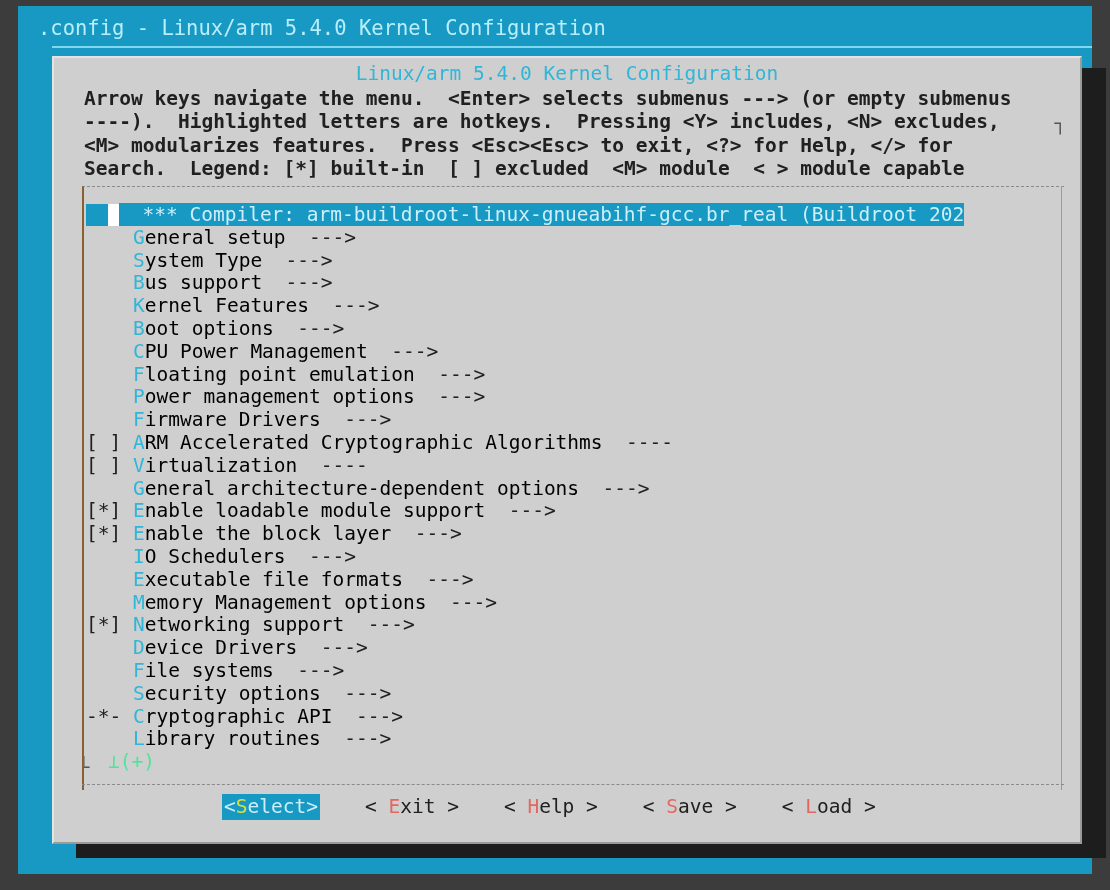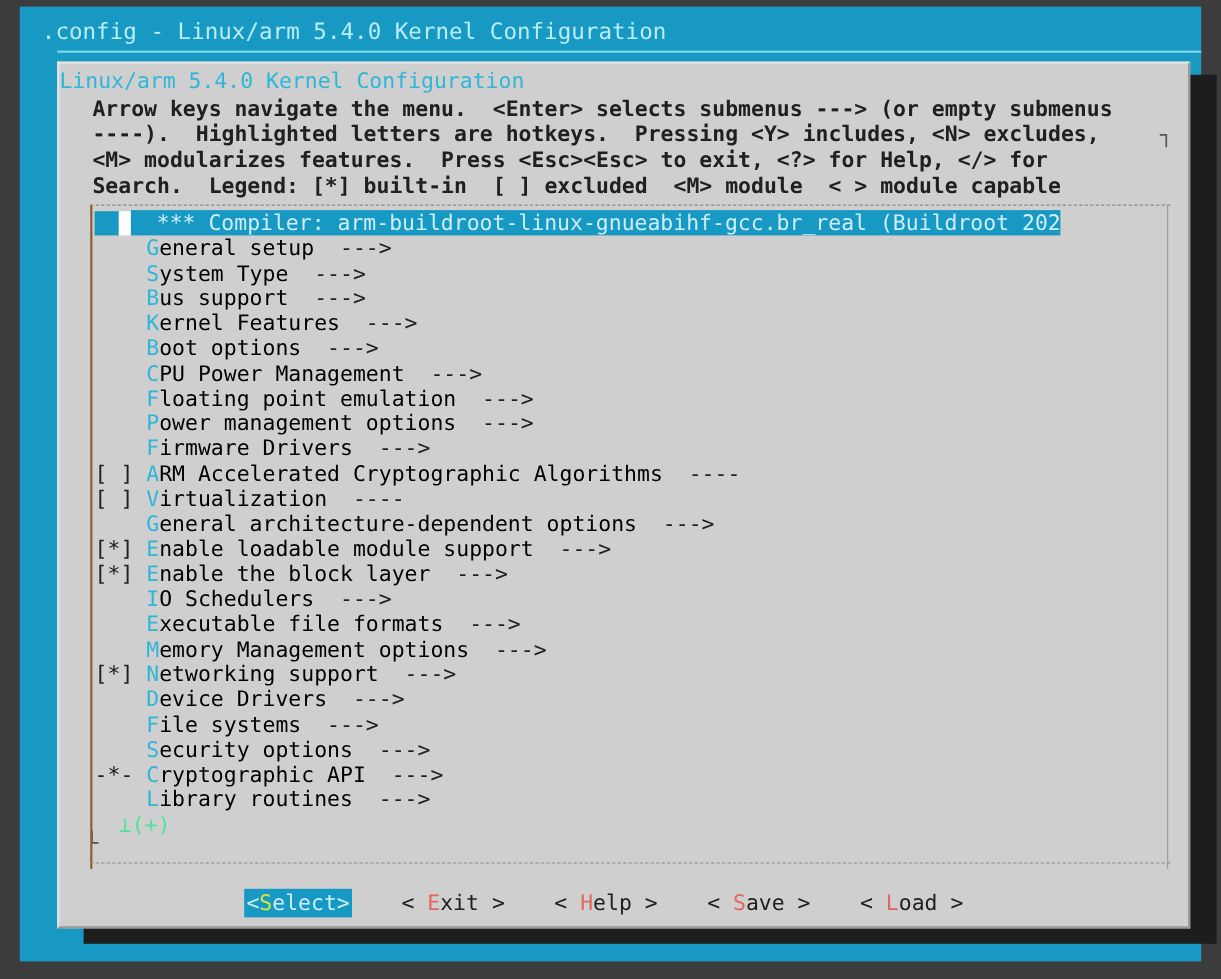--- a/index.html
+++ b/index.html
@@ -74,21 +74,21 @@
     border-top: 2px solid #e4e4e4;
     border-left: 2px solid #e4e4e4;
     border-right: 2px solid #9a9a9a;
     border-bottom: 2px solid #9a9a9a;
   }
 
   #dialog-title {
     position: absolute;
     left: 0; top: 4px;
     width: 100%;
-    text-align: left;
+    text-align: center;
     font-size: 19.5px;
     line-height: 24px;
     color: #2fb6d8;
     white-space: pre;
   }
 
   #help-text {
     position: absolute;
     left: 30px; top: 29px;
     width: 980px;
@@ -115,21 +115,21 @@
     width: 982px;
     height: 604px;
     box-sizing: border-box;
     border-top: 1px dashed #8a8a8a;
     border-left: 2px solid #8a6030;
     background: transparent;
   }
 
   #menu-list {
     position: absolute;
-    left: 32px; top: 134px;
+    left: 32px; top: 146px;
     width: 1000px;
     font-size: 19.5px;
     line-height: 22.8px;
     white-space: pre;
     color: #202020;
   }
 
   .menu-row {
     height: 22.8px;
     white-space: pre;
@@ -202,21 +202,21 @@
   }
 
   
   #button-bar {
     position: absolute;
     left: 0; top: 736px;
     width: 100%;
     height: 40px;
     display: flex;
     justify-content: flex-start;
-    align-items: flex-end;
+    align-items: flex-start;
     padding-left: 168px;
     box-sizing: border-box;
   }
   .btn {
     font-size: 19.5px;
     line-height: 26px;
     color: #202020;
     white-space: pre;
     margin-right: 45px;
   }

